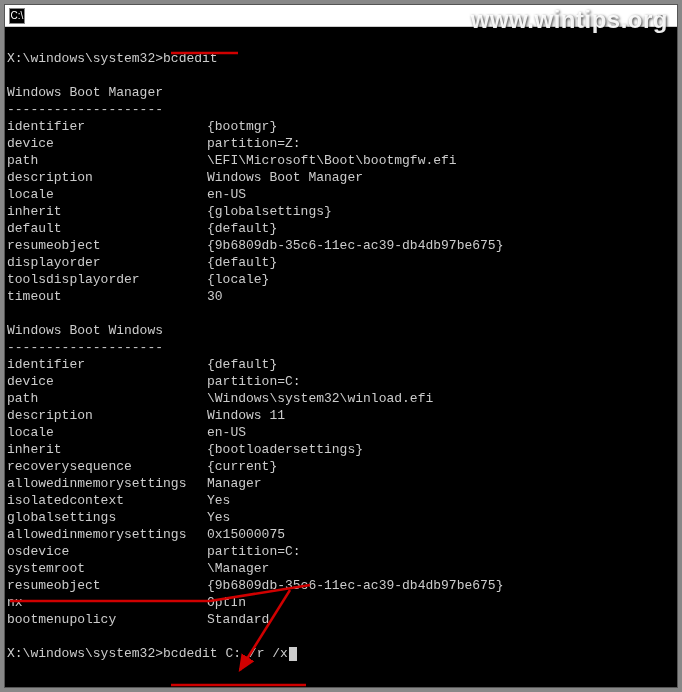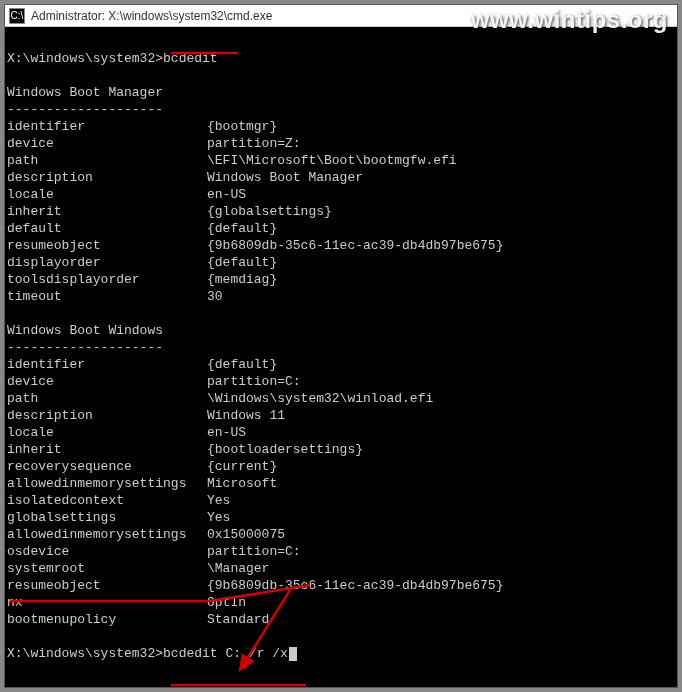--- a/index.html
+++ b/index.html
@@ -106,21 +106,20 @@
       vertical-align: text-bottom;
       margin-left: 1px;
     }
   </style>
 </head>
 <body>
 
 <div class="window">
   <div class="titlebar">
     <span class="titlebar-icon">C:\</span>
-    <span>Administrator: X:\windows\system32\cmd.exe</span>
     <div class="titlebar-buttons">
       <div class="titlebar-btn">
         <svg width="10" height="10" viewBox="0 0 10 10">
             <line x1="1" y1="5" x2="9" y2="5" stroke="#333" stroke-width="1"></line>
           </svg>
       </div>
     </div>
   </div>
   <div class="terminal">
 <span><span>X:\windows\system32&gt;</span><span>bcdedit</span></span>
@@ -129,33 +128,33 @@
 <span>--------------------</span>
 <span><span style="display:inline-block;width:200px">identifier</span><span>{bootmgr}</span></span>
 <span><span style="display:inline-block;width:200px">device</span><span>partition=Z:</span></span>
 <span><span style="display:inline-block;width:200px">path</span><span>\EFI\Microsoft\Boot\bootmgfw.efi</span></span>
 <span><span style="display:inline-block;width:200px">description</span><span>Windows Boot Manager</span></span>
 <span><span style="display:inline-block;width:200px">locale</span><span>en-US</span></span>
 <span><span style="display:inline-block;width:200px">inherit</span><span>{globalsettings}</span></span>
 <span><span style="display:inline-block;width:200px">default</span><span>{default}</span></span>
 <span><span style="display:inline-block;width:200px">resumeobject</span><span>{9b6809db-35c6-11ec-ac39-db4db97be675}</span></span>
 <span><span style="display:inline-block;width:200px">displayorder</span><span>{default}</span></span>
-<span><span style="display:inline-block;width:200px">toolsdisplayorder</span><span>{memdiag}</span></span>
+<span><span style="display:inline-block;width:200px">toolsdisplayorder</span><span>{locale}</span></span>
 <span><span style="display:inline-block;width:200px">timeout</span><span>30</span></span>
 
 <span>Windows Boot Windows</span>
 <span>--------------------</span>
 <span><span style="display:inline-block;width:200px">identifier</span><span>{default}</span></span>
 <span><span style="display:inline-block;width:200px">device</span><span>partition=C:</span></span>
 <span><span style="display:inline-block;width:200px">path</span><span>\Windows\system32\winload.efi</span></span>
 <span><span style="display:inline-block;width:200px">description</span><span>Windows 11</span></span>
 <span><span style="display:inline-block;width:200px">locale</span><span>en-US</span></span>
 <span><span style="display:inline-block;width:200px">inherit</span><span>{bootloadersettings}</span></span>
 <span><span style="display:inline-block;width:200px">recoverysequence</span><span>{current}</span></span>
-<span><span style="display:inline-block;width:200px">allowedinmemorysettings</span><span>Microsoft</span></span>
+<span><span style="display:inline-block;width:200px">allowedinmemorysettings</span><span>Manager</span></span>
 <span><span style="display:inline-block;width:200px">isolatedcontext</span><span>Yes</span></span>
 <span><span style="display:inline-block;width:200px">globalsettings</span><span>Yes</span></span>
 <span><span style="display:inline-block;width:200px">allowedinmemorysettings</span><span>0x15000075</span></span>
 <span><span style="display:inline-block;width:200px">osdevice</span><span>partition=C:</span></span>
 <span><span style="display:inline-block;width:200px">systemroot</span><span>\Manager</span></span>
 <span><span style="display:inline-block;width:200px">resumeobject</span><span>{9b6809db-35c6-11ec-ac39-db4db97be675}</span></span>
 <span><span style="display:inline-block;width:200px">nx</span><span>OptIn</span></span>
 <span><span style="display:inline-block;width:200px">bootmenupolicy</span><span>Standard</span></span>
 
 <span><span>X:\windows\system32&gt;</span><span>bcdedit C: /r /x</span><span class="cursor-blk"></span></span></div>

